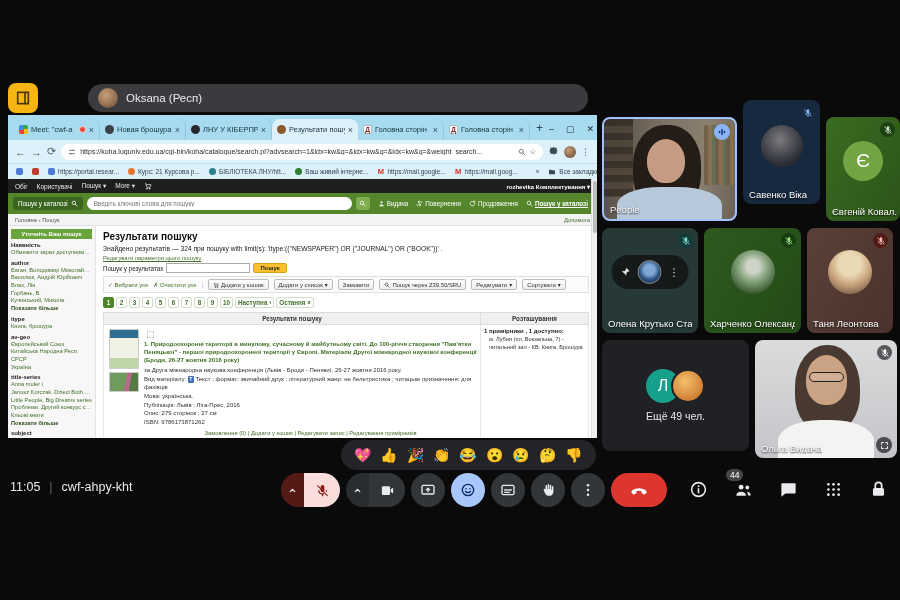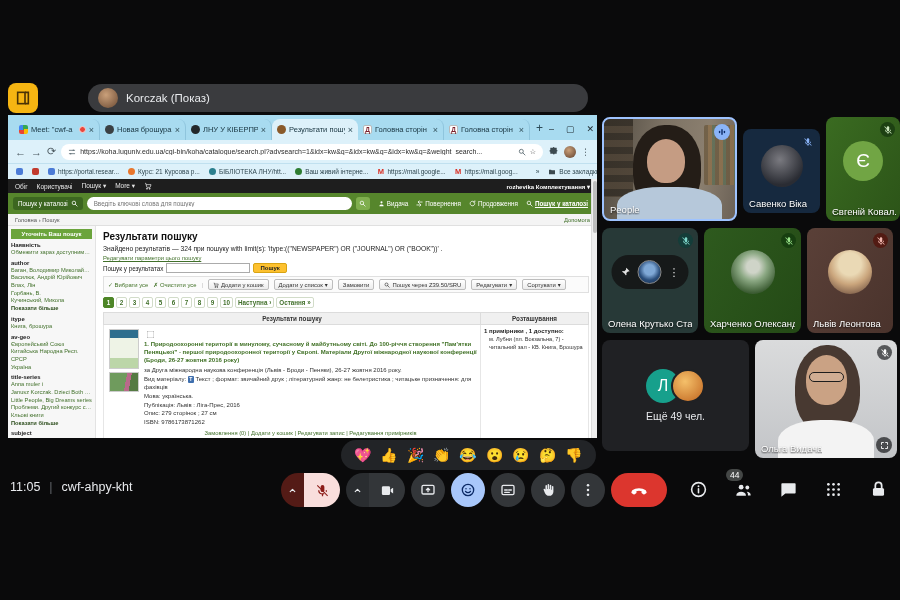--- a/index.html
+++ b/index.html
@@ -182,21 +182,21 @@
       <span class="ic">
         <svg viewBox="0 0 24 24" fill="none" stroke="currentColor" stroke-width="2.4">
           <rect x="4" y="3.5" width="11" height="17"></rect>
           <path d="M15 3.5h5v17h-5"></path>
           <path d="M11.5 12h.01" stroke-width="3"></path>
         </svg>
       </span>
     </div>
   <div class="presenter">
     <span class="pavatar"></span>
-    <span class="plabel">Korczak (Показ)</span>
+    <span class="plabel">Oksana (Респ)</span>
   </div>
 
   <div class="browser">
     <div class="tabstrip">
       <div class="tab">
         <span class="fav fav-meet"></span>
         <span class="tlabel">Meet: "cwf-a</span>
         <span class="recdot"></span>
         <span class="tclose">×</span>
       </div>
@@ -525,21 +525,21 @@
         <span class="ic">
           <svg viewBox="0 0 24 24" fill="currentColor">
             <rect x="4.5" y="9" width="3.4" height="6" rx="1.7"></rect>
             <rect x="10.3" y="5" width="3.4" height="14" rx="1.7"></rect>
             <rect x="16.1" y="9" width="3.4" height="6" rx="1.7"></rect>
           </svg>
         </span>
       </span>
     <span class="name">People</span>
   </div>
-  <div class="tile t-savenko" style="left:743px;top:129px;width:77px;height:84px">
+  <div class="tile t-savenko" style="left:743px;top:100px;width:77px;height:104px">
     <div class="av-dark"></div>
     <span class="micoff" style="color:#8ab4f8">
         <span class="ic">
           <svg viewBox="0 0 24 24" fill="currentColor">
             <path d="M12 14.5a3 3 0 0 0 3-3V6a3 3 0 0 0-6 0v5.5a3 3 0 0 0 3 3z"></path>
             <path d="M17.2 11.5c0 .6-.1 1.1-.3 1.6l1.6 1.6a7 7 0 0 0 .7-3.2h-2zM5 11.5a7 7 0 0 0 6 6.9V21h2v-2.6c.8-.1 1.6-.4 2.3-.8l-1.5-1.5c-.6.2-1.2.4-1.8.4a5 5 0 0 1-5-5H5z"></path>
             <path d="M4.2 3.2 3 4.4 19.6 21l1.2-1.2z"></path>
           </svg>
         </span>
       </span>
@@ -596,21 +596,21 @@
     <div class="av-photo-b"></div>
     <span class="micoff" style="background:#521b13;color:#f2b8af">
         <span class="ic">
           <svg viewBox="0 0 24 24" fill="currentColor">
             <path d="M12 14.5a3 3 0 0 0 3-3V6a3 3 0 0 0-6 0v5.5a3 3 0 0 0 3 3z"></path>
             <path d="M17.2 11.5c0 .6-.1 1.1-.3 1.6l1.6 1.6a7 7 0 0 0 .7-3.2h-2zM5 11.5a7 7 0 0 0 6 6.9V21h2v-2.6c.8-.1 1.6-.4 2.3-.8l-1.5-1.5c-.6.2-1.2.4-1.8.4a5 5 0 0 1-5-5H5z"></path>
             <path d="M4.2 3.2 3 4.4 19.6 21l1.2-1.2z"></path>
           </svg>
         </span>
       </span>
-    <span class="name">Львів Леонтова</span>
+    <span class="name">Таня Леонтова</span>
   </div>
   <div class="tile t-more" style="left:602px;top:340px;width:147px;height:111px">
     <div class="ovwrap">
       <span class="ov1">Л</span>
       <span class="ov2"></span>
     </div>
     <span class="more-label">Ещё 49 чел.</span>
   </div>
   <div class="tile t-olga" style="left:755px;top:340px;width:142px;height:118px">
     <div class="hair2"></div>

